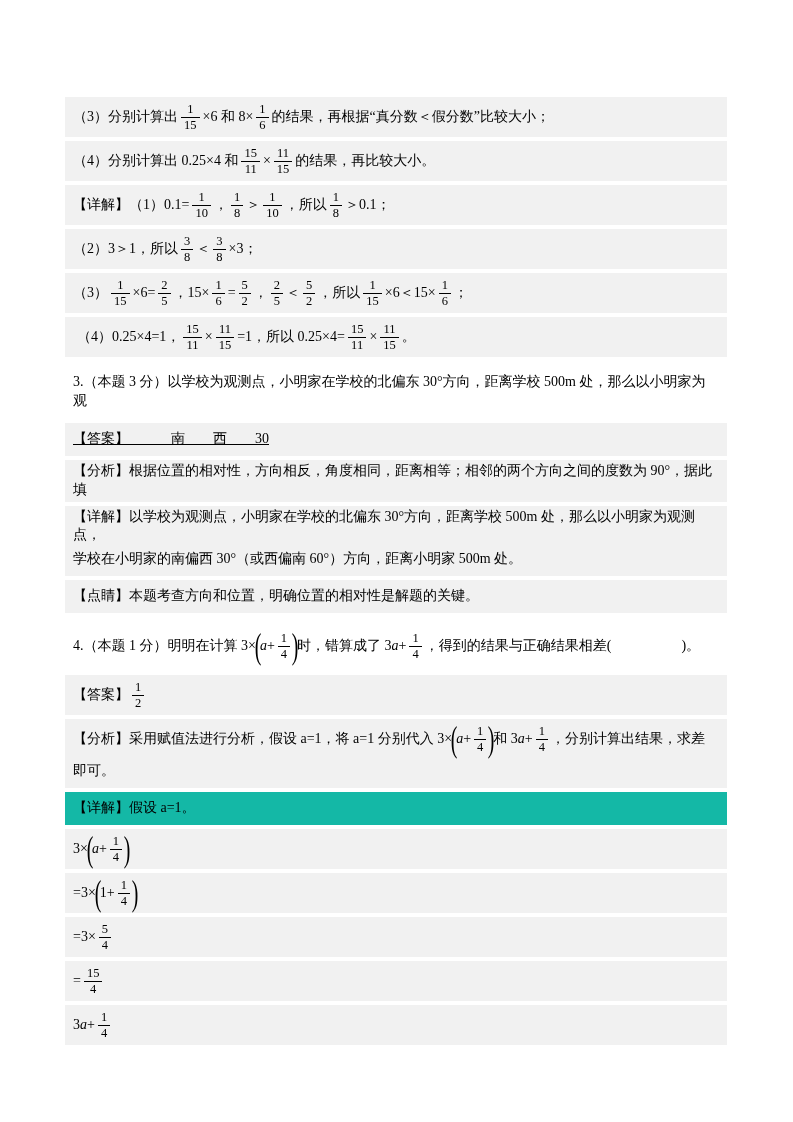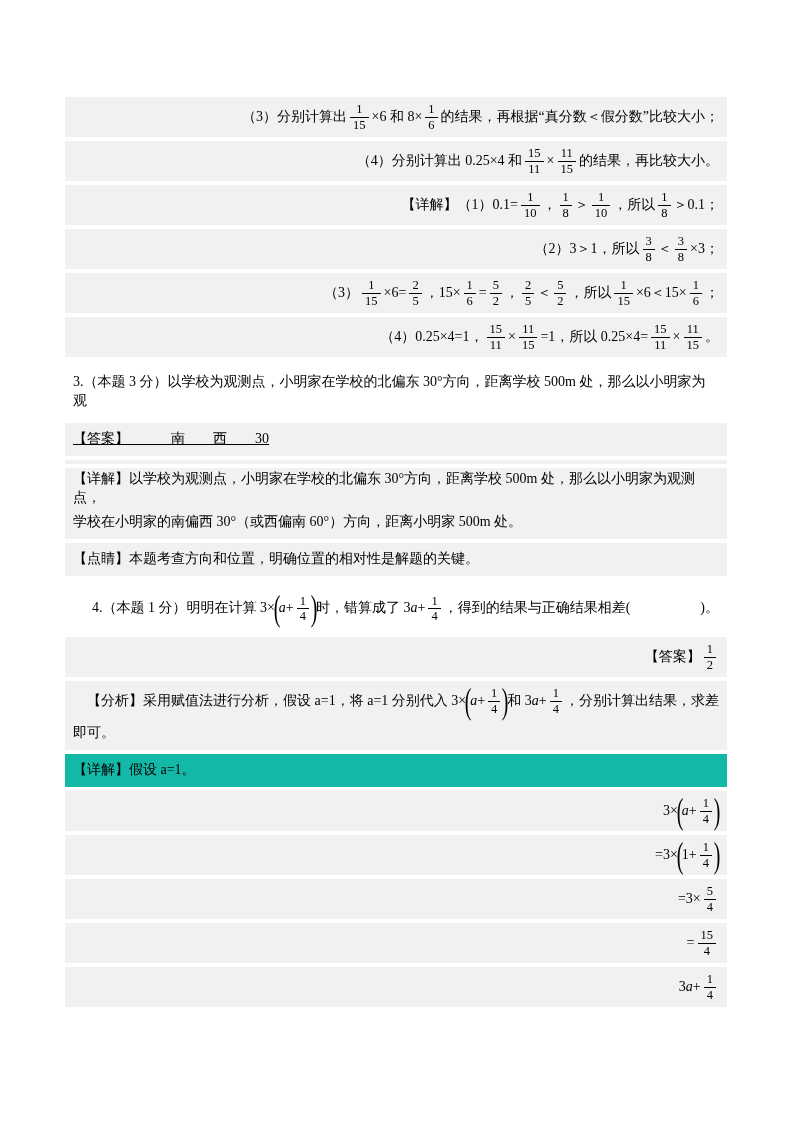--- a/index.html
+++ b/index.html
@@ -25,21 +25,21 @@
   }
   .line {
     display: flex;
     flex-wrap: nowrap;
     align-items: center;
     min-height: 29px;
     font-size: 14px;
     line-height: 1.35;
   }
   .block.plain .line { min-height: 33px; }
-  .line.has-math { min-height: 36px; justify-content: flex-end; }
+  .line.has-math { min-height: 36px; }
   .run { white-space: pre-wrap; }
   .var { white-space: pre-wrap; font-style: italic; }
   .frac {
     display: inline-flex;
     flex-direction: column;
     margin: 2px 3px;
     font-size: 12.5px;
     line-height: 1.15;
   }
   .frac .num {
@@ -208,20 +208,23 @@
       <div class="line">
         <span class="run">3.（本题 3 分）以学校为观测点，小明家在学校的北偏东 30°方向，距离学校 500m 处，那么以小明家为观</span>
       </div>
     </div>
     <div class="block shaded" style="background: rgb(241, 241, 241); text-decoration: underline;">
       <div class="line">
         <span class="run">【答案】　　　南　　西　　30</span>
       </div>
     </div>
     <div class="block shaded" style="background: rgb(241, 241, 241);">
+      <div class="line">
+        <span class="run">【分析】根据位置的相对性，方向相反，角度相同，距离相等；相邻的两个方向之间的度数为 90°，据此填</span>
+      </div>
     </div>
     <div class="block shaded" style="background: rgb(241, 241, 241);">
       <div class="line">
         <span class="run">【详解】以学校为观测点，小明家在学校的北偏东 30°方向，距离学校 500m 处，那么以小明家为观测点，</span>
       </div>
       <div class="line">
         <span class="run">学校在小明家的南偏西 30°（或西偏南 60°）方向，距离小明家 500m 处。</span>
       </div>
     </div>
     <div class="block shaded" style="background: rgb(241, 241, 241);">

